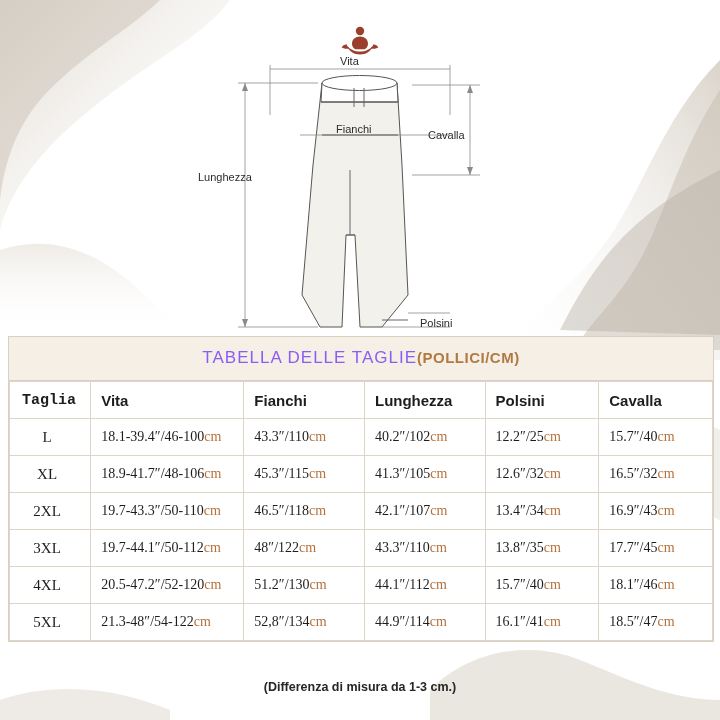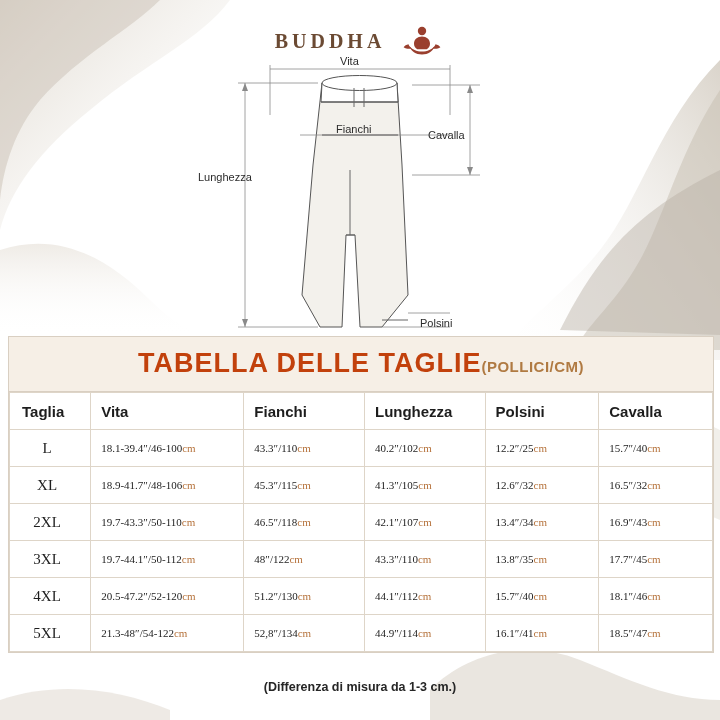--- a/index.html
+++ b/index.html
@@ -40,40 +40,40 @@
     background:#ffffff;
   }
   .table-title{
     background:#f6efe6;
     text-align:center;
     padding:11px 0 12px;
     border-bottom:1px solid #d9cfc2;
   }
   .table-title .big{
     font-family:"Liberation Sans", sans-serif;
-    font-size:27px;letter-spacing:1px;color:#c2410c;font-weight:bold;
+    font-size:17px;letter-spacing:1px;color:#8b5cf6;font-weight:normal;
   }
   .table-title .small{
     font-family:"Liberation Sans", sans-serif;
     font-size:15px;color:#b07a42;font-weight:bold;letter-spacing:0.5px;margin-top:47px;
   }
   table{border-collapse:collapse;width:100%;table-layout:fixed;}
   th,td{
     border:1px solid #ded5c8;
     font-family:"Liberation Serif", serif;
-    font-size:11px;color:#1d1d1d;
+    font-size:14px;color:#1d1d1d;
     padding:7px 6px;
     height:22px;
   }
   thead th{
     font-family:"Liberation Sans", sans-serif;
     font-weight:bold;font-size:15px;text-align:left;padding-left:10px;
     background:#ffffff;
   }
-  thead th.first{text-align:left;padding-left:12px;}
+  thead th.first{text-align:left;padding-left:12px;font-family:Liberation Mono, monospace;}
   tbody td{text-align:left;padding-left:10px;white-space:nowrap;}
   tbody td.size{text-align:center;padding-left:0;font-size:15px;}
   .cm{color:#b5713a;}
   
   col.c0{width:70px;}
   col.c1{width:132px;}
   col.c2{width:104px;}
   col.c3{width:104px;}
   col.c4{width:98px;}
   col.c5{width:98px;}
@@ -110,21 +110,20 @@
     <path d="M720,90 C680,150 665,215 640,260 C615,305 590,320 575,350 L720,350 Z" fill="#c6bdb0" opacity="0.5"></path>
     <path d="M560,330 C600,250 640,210 720,170 L720,335 Z" fill="#b9b0a3" opacity="0.45"></path>
     <path d="M0,250 C60,230 110,260 150,300 C180,330 200,335 220,336 L0,336 Z" fill="url(#g3)" opacity="0.7"></path>
     <path d="M430,690 C470,650 530,640 580,660 C630,680 670,700 720,700 L720,720 L430,720 Z" fill="#d5cdc1" opacity="0.5"></path>
     <path d="M0,700 C60,680 120,690 170,710 L170,720 L0,720 Z" fill="#ddd6cc" opacity="0.5"></path>
     <path d="M600,420 C640,400 680,410 720,430 L720,520 C670,500 630,470 600,450 Z" fill="#d8d0c4" opacity="0.35"></path>
   </svg>
 </div>
 
 <div class="brand">
-  <span class="brand-text">BUDDHA</span>
   <span class="brand-logo">
     <svg width="46" height="46" viewBox="0 0 46 46" aria-hidden="true">
       <g fill="#9a3f2e">
         <circle cx="23" cy="13" r="4.2"></circle>
         <path d="M23 18.5c-4.6 0-8 3.1-8 7.2 0 2.4 1.3 4.4 3.3 5.6h9.4c2-1.2 3.3-3.2 3.3-5.6 0-4.1-3.4-7.2-8-7.2z"></path>
         <path d="M23 33.5c-5.5 0-10-2.1-12.3-5 1.1 4.6 6.2 8 12.3 8s11.2-3.4 12.3-8c-2.3 2.9-6.8 5-12.3 5z"></path>
         <path d="M9.5 26.2c-2.1.4-3.9 1.6-4.9 3 2.4 1.6 5.6 2.1 8.2 1.2-1.6-1-2.8-2.5-3.3-4.2z"></path>
         <path d="M36.5 26.2c2.1.4 3.9 1.6 4.9 3-2.4 1.6-5.6 2.1-8.2 1.2 1.6-1 2.8-2.5 3.3-4.2z"></path>
       </g>
     </svg>

